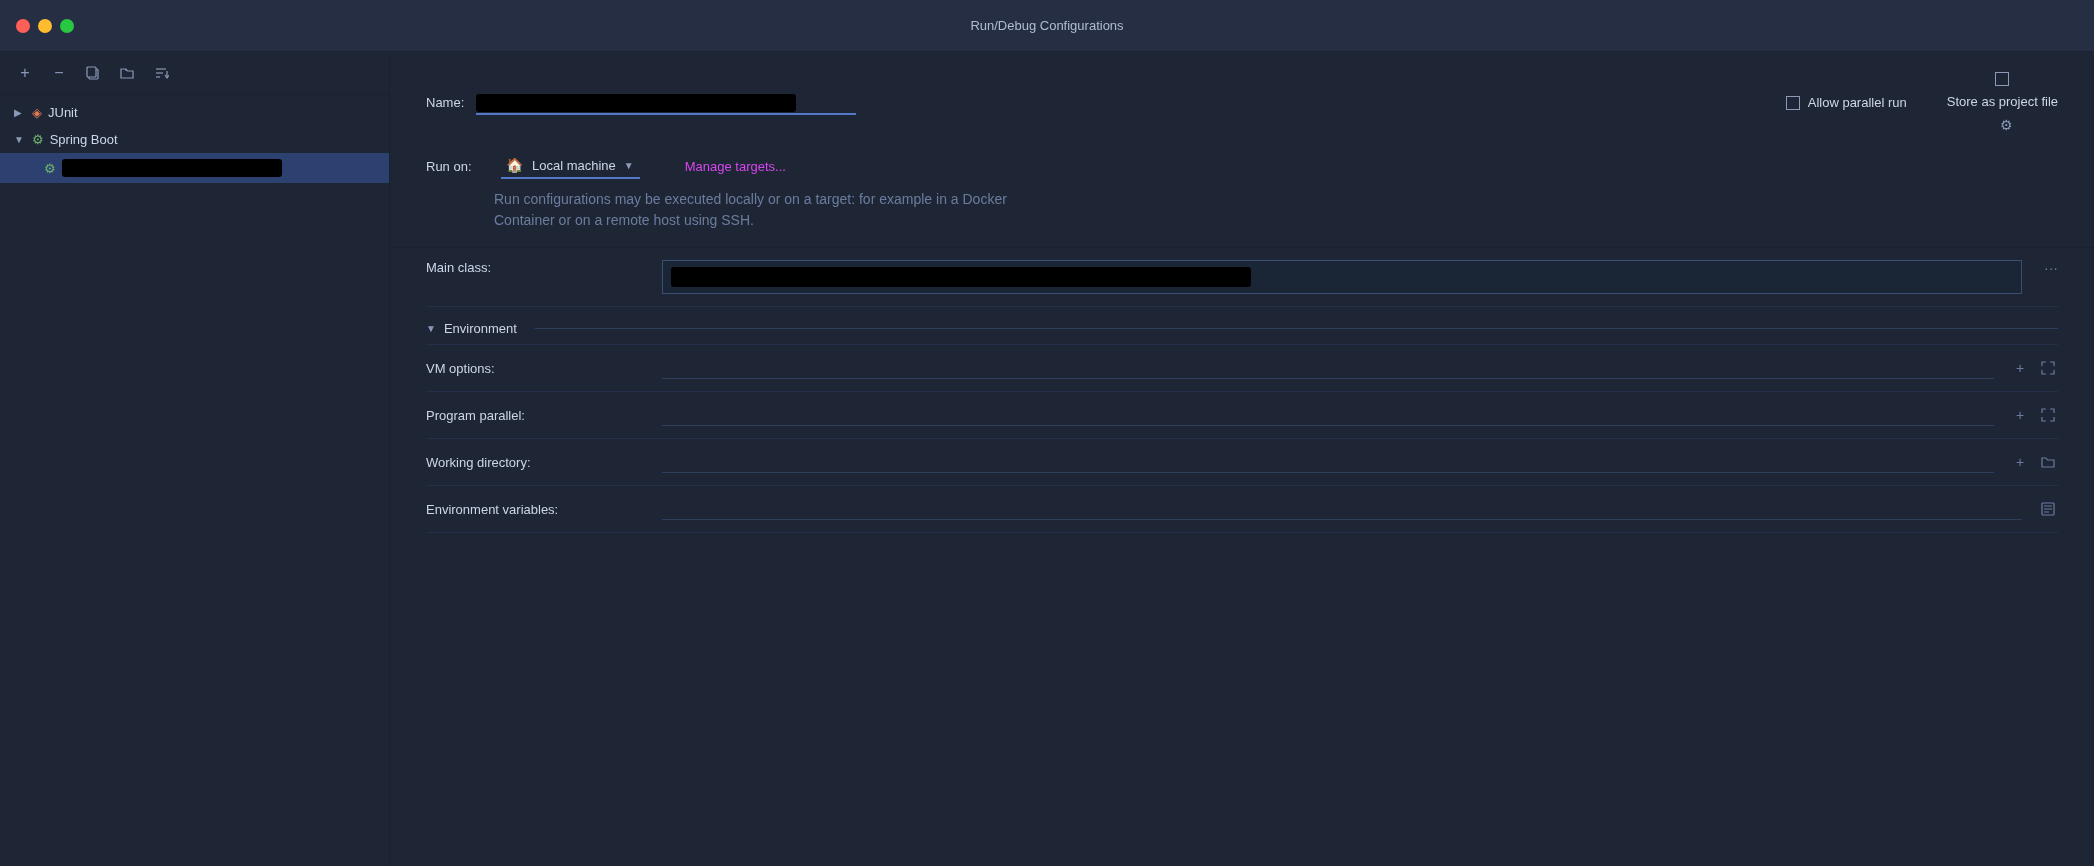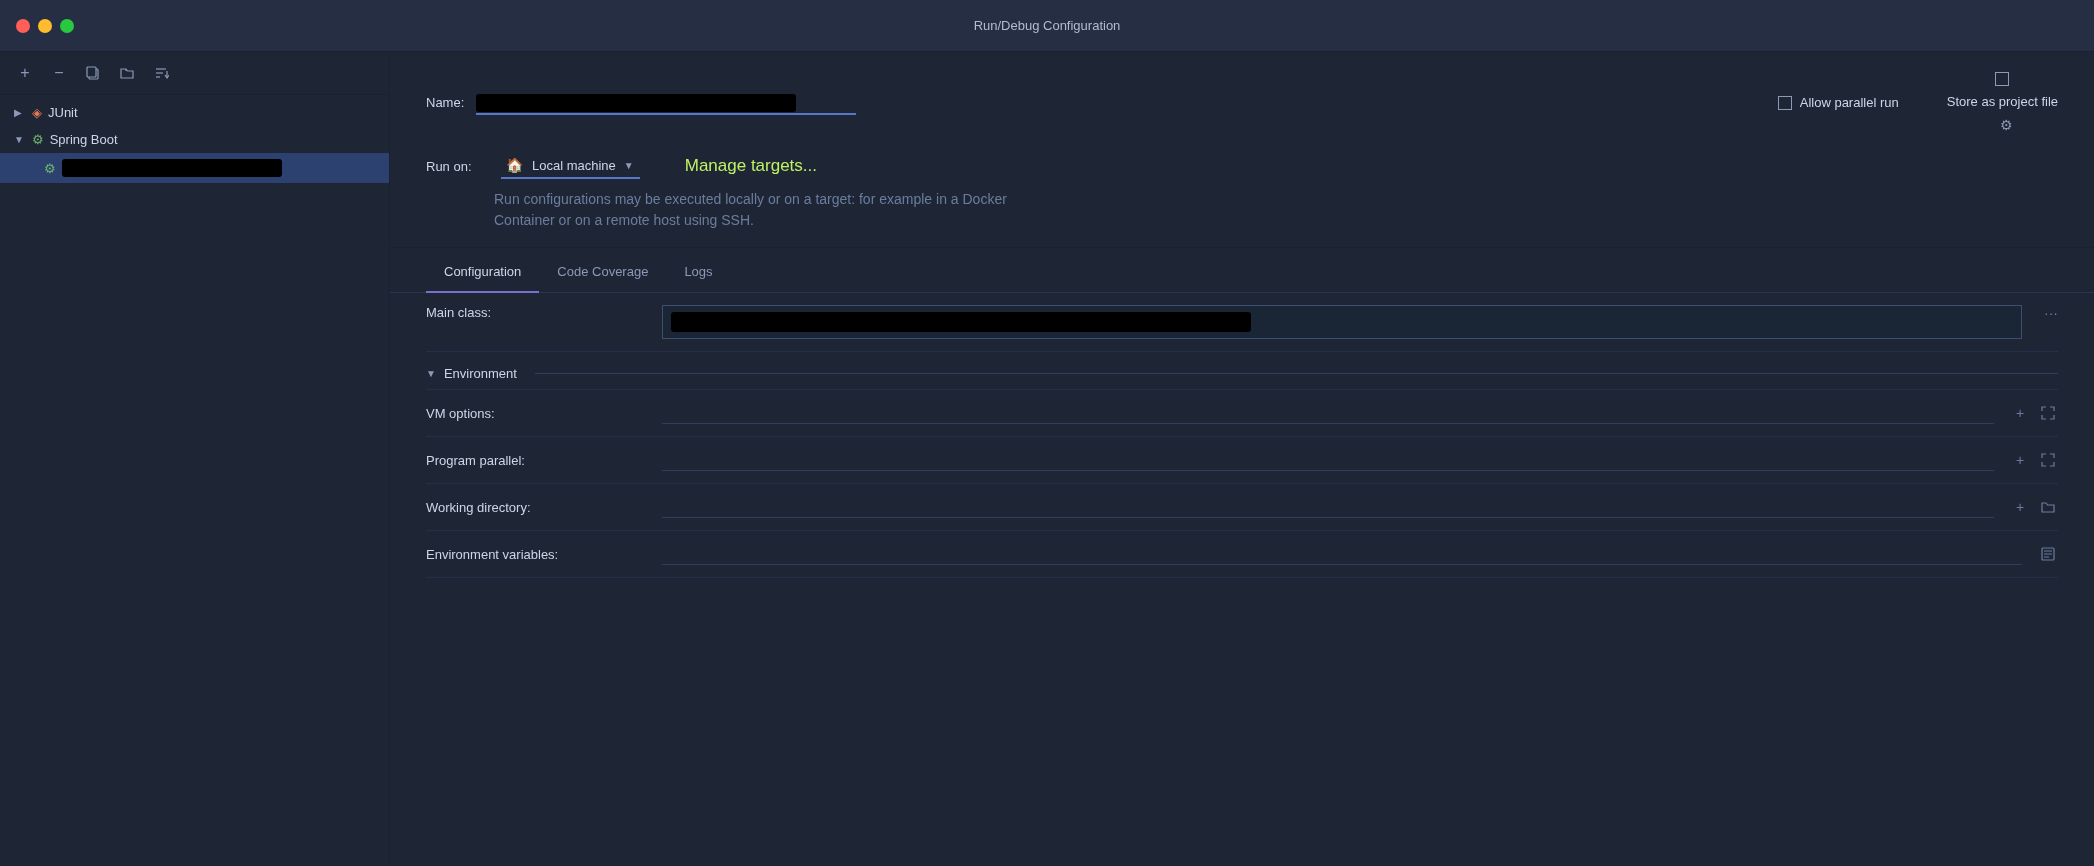--- a/index.html
+++ b/index.html
@@ -165,21 +165,21 @@
       color: #cdd6e8;
       font-size: 13px;
       padding: 4px 2px;
       width: 360px;
       outline: none;
     }
 
     .name-right {
       display: flex;
       align-items: center;
-      gap: 28px;
+      gap: 20px;
     }
 
     .checkbox-row {
       display: flex;
       align-items: center;
       gap: 8px;
     }
 
     .checkbox-box {
       width: 14px; height: 14px;
@@ -228,22 +228,22 @@
       font-size: 13px;
       color: #cdd6e8;
     }
 
     .run-on-dropdown .arrow-down {
       font-size: 10px;
       color: #8a9ab8;
     }
 
     .manage-targets {
-      color: #bef264;
-      font-size: 17px;
+      color: #d946ef;
+      font-size: 13px;
       cursor: pointer;
       margin-left: 16px;
     }
 
     .run-on-hint {
       margin-top: 10px;
       margin-left: 68px;
       font-size: 14px;
       color: #6b7d9e;
       line-height: 1.5;
@@ -368,21 +368,21 @@
   </style>
 </head>
 <body>
 
 <div class="title-bar">
   <div class="window-controls">
     <button class="wc-btn wc-close"></button>
     <button class="wc-btn wc-min"></button>
     <button class="wc-btn wc-max"></button>
   </div>
-  <span class="title-text">Run/Debug Configuration</span>
+  <span class="title-text">Run/Debug Configurations</span>
 </div>
 
 <div class="main-container">
 
   <div class="left-panel">
     <div class="toolbar">
       <button class="toolbar-btn" title="Add">
         <span>+</span>
       </button>
       <button class="toolbar-btn" title="Remove">
@@ -464,31 +464,20 @@
             <span class="house-icon">🏠</span>
             <span class="dropdown-text">Local machine</span>
             <span class="arrow-down">▼</span>
           </div>
           <span class="manage-targets">Manage targets...</span>
         </div>
       </div>
       <div class="run-on-hint" style="margin-top:10px;">Run configurations may be executed locally or on a target: for example in a Docker Container or on a remote host using SSH.</div>
     </div>
 
-    <div class="tabs-bar">
-      <div class="tab active">
-        <span>Configuration</span>
-      </div>
-      <div class="tab">
-        <span>Code Coverage</span>
-      </div>
-      <div class="tab">
-        <span>Logs</span>
-      </div>
-    </div>
 
     <div class="config-content">
 
       <div class="config-field-row" style="align-items:flex-start;">
         <span class="config-field-label">Main class:</span>
         <div class="main-class-input-area">
           <span class="redacted" style="width:580px; height:20px;"></span>
         </div>
         <span class="three-dots">···</span>
       </div>

